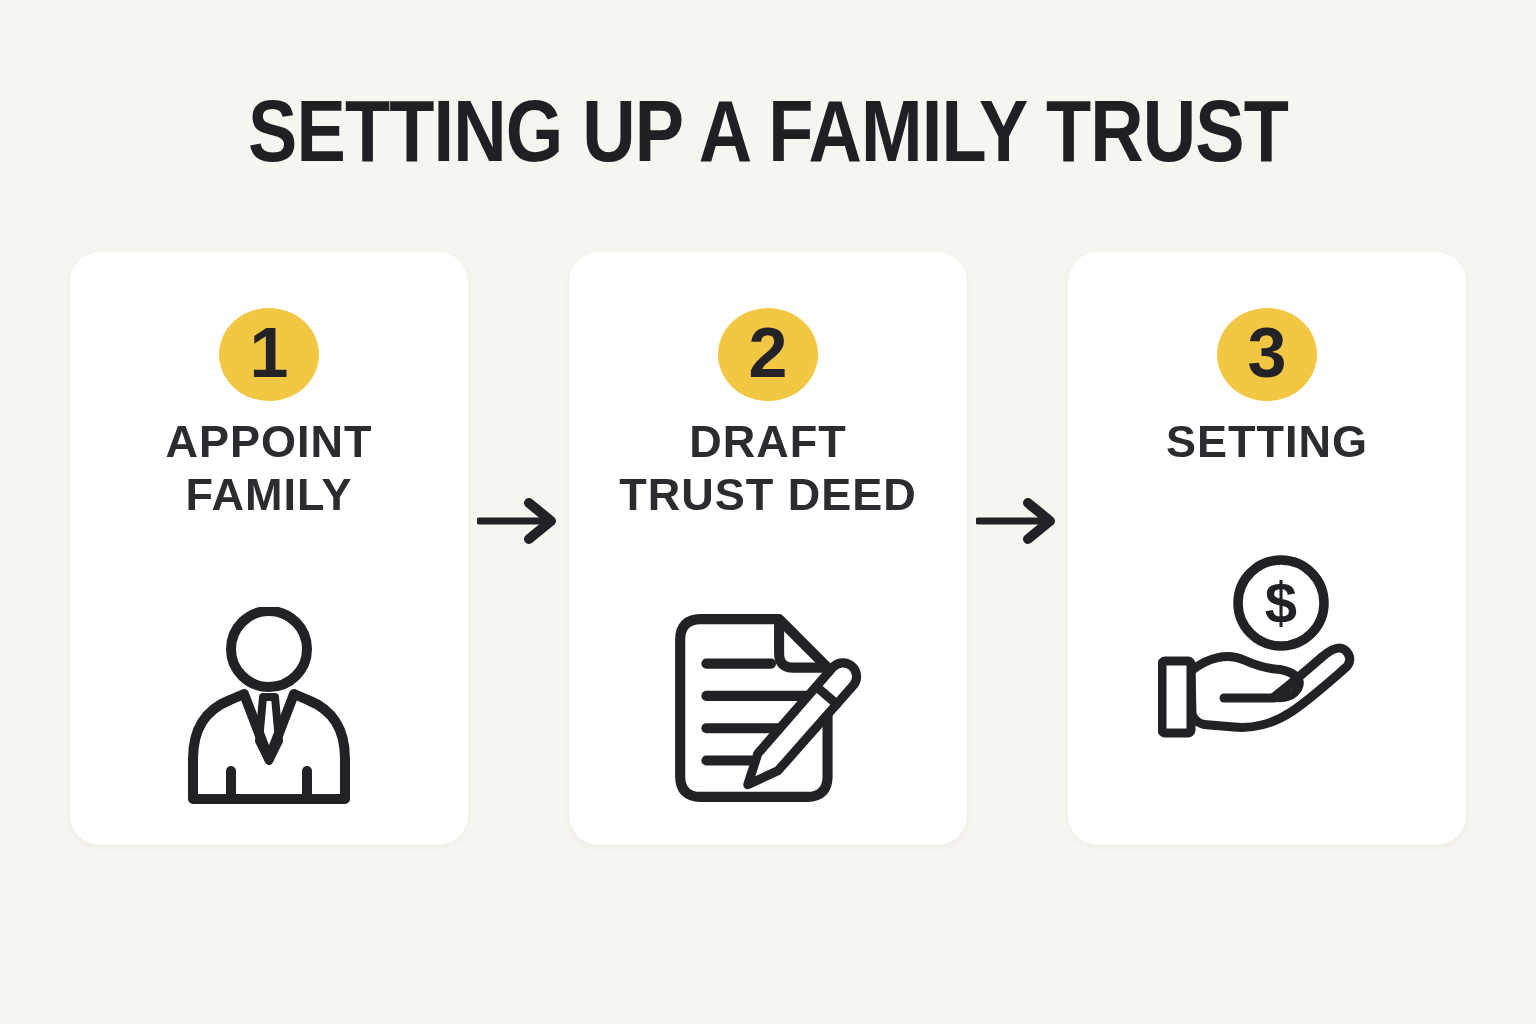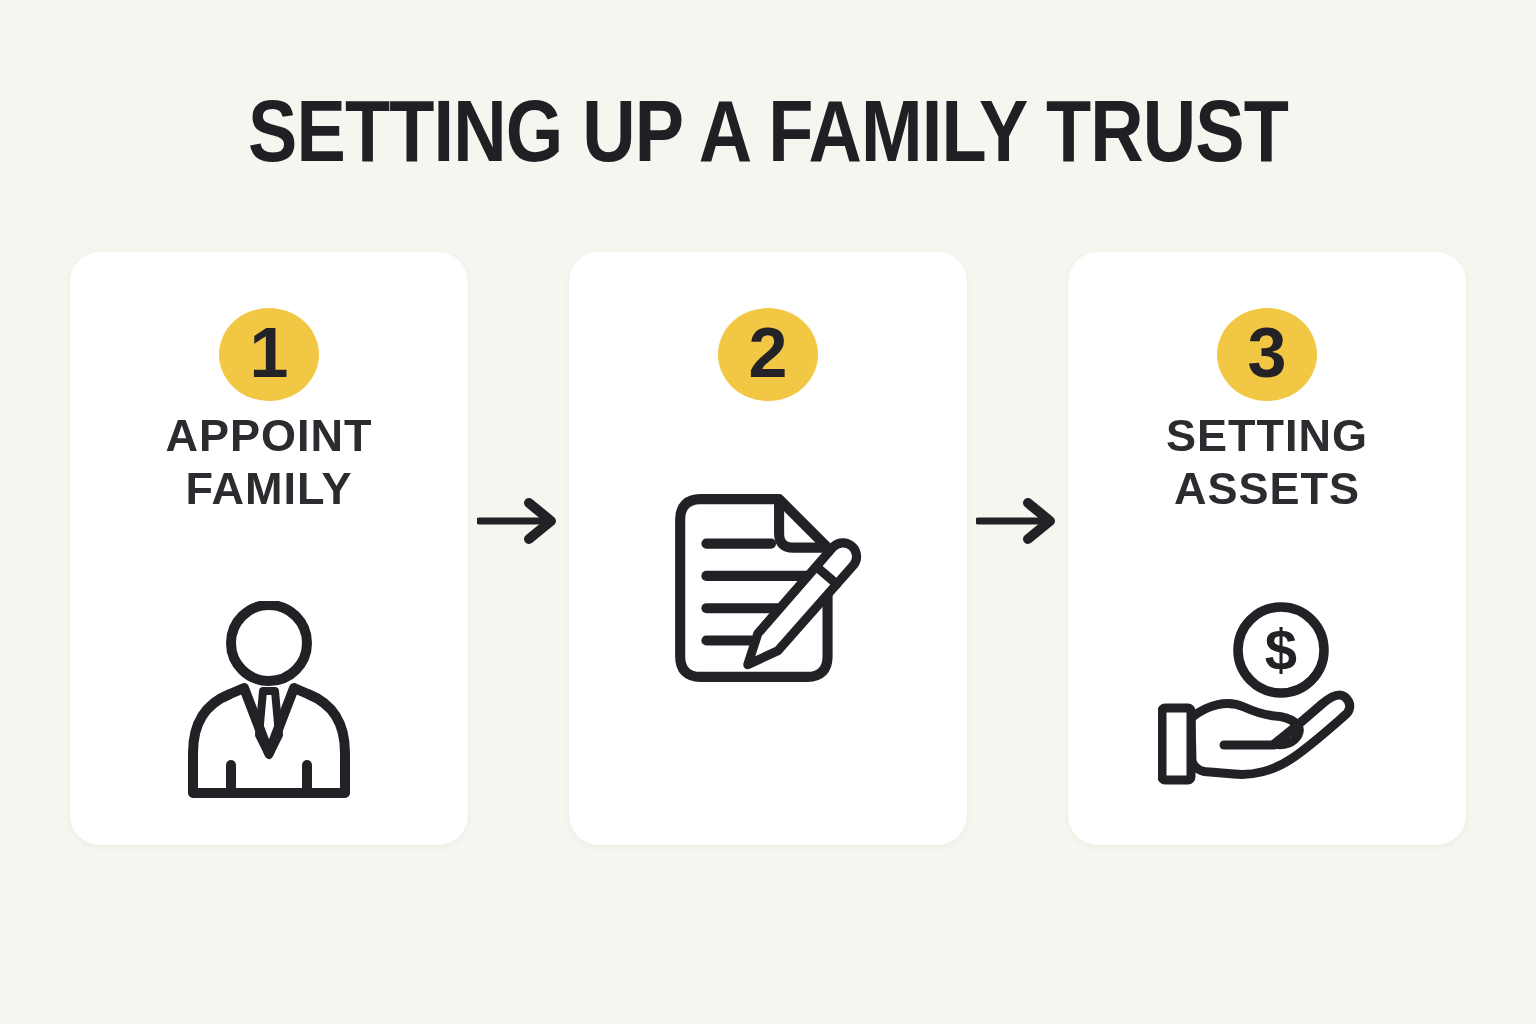--- a/index.html
+++ b/index.html
@@ -63,21 +63,21 @@
     justify-content:center;
   }
   .badge-number{
     font-size:70px;
     font-weight:bold;
     color:#232327;
     line-height:1;
     padding-bottom:4px;
   }
   .step-label{
-    margin-top:8px;
+    margin-top:14px;
     text-align:center;
     font-size:45px;
     font-weight:bold;
     letter-spacing:1px;
     line-height:53px;
     color:#2B2B30;
     white-space:nowrap;
   }
   .icon-wrap{
     margin-top:86px;
@@ -140,20 +140,24 @@
   <div class="arrow">
     <svg width="84" height="48" viewBox="0 0 84 48">
       <path class="stroke" stroke-width="7" d="M2 24 H66"></path>
       <path class="stroke" stroke-width="10" d="M52 6 L74 24 L52 42"></path>
     </svg>
   </div>
 
   <div class="card">
     <div class="badge">
       <span class="badge-number">2</span>
+    </div>
+    <div class="step-label">
+      <div>DRAFT</div>
+      <div>TRUST DEED</div>
     </div>
     <div class="icon-wrap">
       <svg width="212" height="202" viewBox="0 0 210 200">
         <path class="stroke" stroke-width="10" d="M116 12 L38 12 C25 12 18 19 18 32 L18 168 C18 181 25 188 38 188 L144 188 C157 188 164 181 164 168 L164 60 Z"></path>
         <path class="stroke" stroke-width="10" d="M116 14 L116 46 Q116 60 130 60 L162 60"></path>
         <path class="stroke" stroke-width="10" d="M44 56 H108"></path>
         <path class="stroke" stroke-width="10" d="M44 88 H144"></path>
         <path class="stroke" stroke-width="10" d="M44 120 H132"></path>
         <path class="stroke" stroke-width="10" d="M44 152 H100"></path>
         <path class="stroke-fill" stroke-width="9" d="M190 77 L115 162 L85 176 L95 145 L170 59 A13.5 13.5 0 0 1 190 77 Z"></path>
@@ -168,21 +172,20 @@
       <path class="stroke" stroke-width="10" d="M52 6 L74 24 L52 42"></path>
     </svg>
   </div>
 
   <div class="card">
     <div class="badge">
       <span class="badge-number">3</span>
     </div>
     <div class="step-label">
       <div>SETTING</div>
-      <div>ASSETS</div>
     </div>
     <div class="icon-wrap">
       <svg width="218" height="202" viewBox="0 0 218 196">
         <circle class="stroke" cx="123" cy="46" r="43" stroke-width="9.5"></circle>
         <text class="coin-symbol" x="123" y="66" font-size="58" text-anchor="middle">$</text>
         <path class="stroke-fill" stroke-width="9" d="M33 114
              C 50 100, 70 96, 86 103
              C 97 108, 107 111, 117 112
              C 133 113, 145 121, 140 131
              C 136 139, 126 142, 116 140

